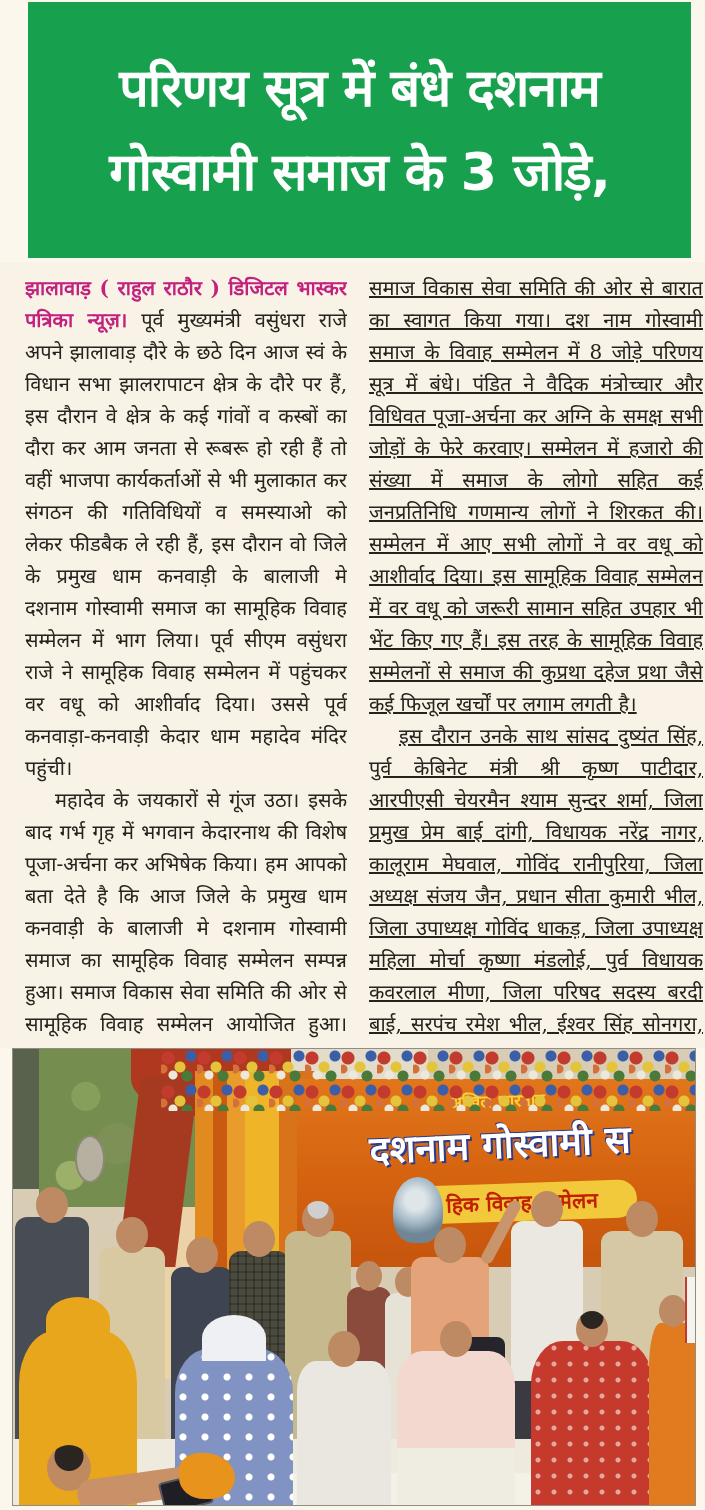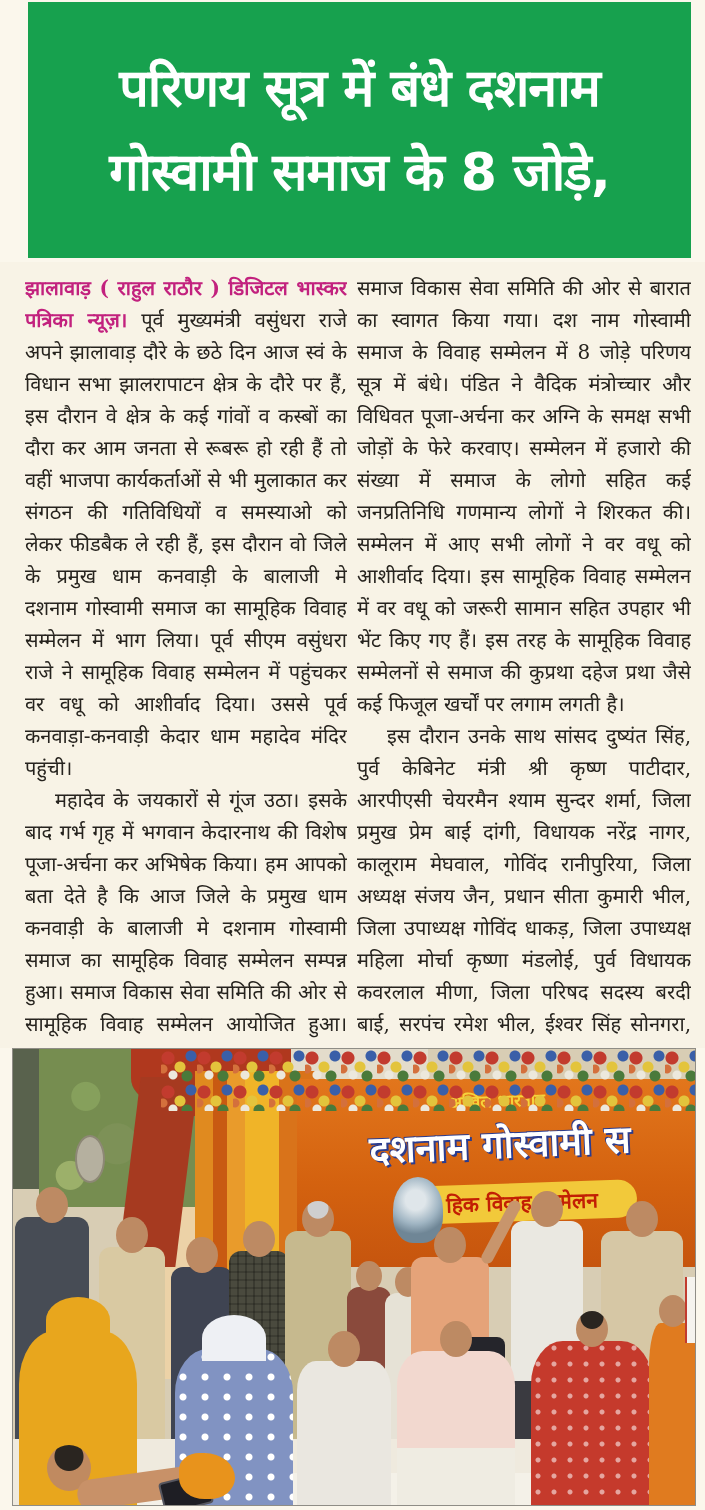--- a/index.html
+++ b/index.html
@@ -23,21 +23,21 @@
     letter-spacing:-1px;white-space:nowrap;
   }
 
   
   .article{position:absolute;left:0;top:262px;width:705px;height:786px;background:#f8f3e6;padding-left:8px;}
   .col{
     position:absolute;top:10px;height:766px;overflow:hidden;
     font-size:20px;line-height:32px;text-align:justify;color:#26231e;
   }
   .col-1{left:25px;width:322px;}
-  .col-2{left:357px;width:334px;}
+  .col-2{left:369px;width:334px;text-decoration:underline;}
   .col p{margin:0;}
   .col p.indent{text-indent:30px;}
   .dateline{font-weight:bold;}
 
   
   .photo{
     position:absolute;left:12px;top:1048px;width:684px;height:458px;
     background:#d8cdb4;border:1px solid #8f8d86;box-sizing:border-box;overflow:hidden;
   }
   .photo *{position:absolute;}
@@ -105,21 +105,21 @@
   .edge-flag{left:672px;top:228px;width:12px;height:66px;background:#f5f3ee;
     border-left:2px solid #c23b2e;}
 </style>
 </head>
 <body>
 
 <div class="page">
 
   <div class="headline-box" style="background: rgb(23, 161, 78);">
     <div class="headline-line" style="color: rgb(255, 255, 255);">परिणय सूत्र में बंधे दशनाम</div>
-    <div class="headline-line" style="color: rgb(255, 255, 255);">गोस्वामी समाज के 8 जोड़े,</div>
+    <div class="headline-line" style="color: rgb(255, 255, 255);">गोस्वामी समाज के 3 जोड़े,</div>
   </div>
 
   <div class="article">
     <div class="col col-1">
       <p><span class="dateline" style="color: rgb(194, 33, 126);">झालावाड़ ( राहुल राठौर ) डिजिटल भास्कर पत्रिका न्यूज़।</span><span> पूर्व मुख्यमंत्री वसुंधरा राजे अपने झालावाड़ दौरे के छठे दिन आज स्वं के विधान सभा झालरापाटन क्षेत्र के दौरे पर हैं, इस दौरान वे क्षेत्र के कई गांवों व कस्बों का दौरा कर आम जनता से रूबरू हो रही हैं तो वहीं भाजपा कार्यकर्ताओं से भी मुलाकात कर संगठन की गतिविधियों व समस्याओ को लेकर फीडबैक ले रही हैं, इस दौरान वो जिले के प्रमुख धाम कनवाड़ी के बालाजी मे दशनाम गोस्वामी समाज का सामूहिक विवाह सम्मेलन में भाग लिया। पूर्व सीएम वसुंधरा राजे ने सामूहिक विवाह सम्मेलन में पहुंचकर वर वधू को आशीर्वाद दिया। उससे पूर्व कनवाड़ा-कनवाड़ी केदार धाम महादेव मंदिर पहुंची।</span></p>
       <p class="indent">महादेव के जयकारों से गूंज उठा। इसके बाद गर्भ गृह में भगवान केदारनाथ की विशेष पूजा-अर्चना कर अभिषेक किया। हम आपको बता देते है कि आज जिले के प्रमुख धाम कनवाड़ी के बालाजी मे दशनाम गोस्वामी समाज का सामूहिक विवाह सम्मेलन सम्पन्न हुआ। समाज विकास सेवा समिति की ओर से सामूहिक विवाह सम्मेलन आयोजित हुआ। बारात में 8 घोड़ियों पर बैठकर जब दूल्हे एक साथ ढोल बाजों के साथ बाजार से होते हुए निकले तो यह नजारा देखने लायक था। वहीं</p>
     </div>
     <div class="col col-2">
       <p>समाज विकास सेवा समिति की ओर से बारात का स्वागत किया गया। दश नाम गोस्वामी समाज के विवाह सम्मेलन में 8 जोड़े परिणय सूत्र में बंधे। पंडित ने वैदिक मंत्रोच्चार और विधिवत पूजा-अर्चना कर अग्नि के समक्ष सभी जोड़ों के फेरे करवाए। सम्मेलन में हजारो की संख्या में समाज के लोगो सहित कई जनप्रतिनिधि गणमान्य लोगों ने शिरकत की। सम्मेलन में आए सभी लोगों ने वर वधू को आशीर्वाद दिया। इस सामूहिक विवाह सम्मेलन में वर वधू को जरूरी सामान सहित उपहार भी भेंट किए गए हैं। इस तरह के सामूहिक विवाह सम्मेलनों से समाज की कुप्रथा दहेज प्रथा जैसे कई फिजूल खर्चों पर लगाम लगती है।</p>
       <p class="indent">इस दौरान उनके साथ सांसद दुष्यंत सिंह, पुर्व केबिनेट मंत्री श्री कृष्ण पाटीदार, आरपीएसी चेयरमैन श्याम सुन्दर शर्मा, जिला प्रमुख प्रेम बाई दांगी, विधायक नरेंद्र नागर, कालूराम मेघवाल, गोविंद रानीपुरिया, जिला अध्यक्ष संजय जैन, प्रधान सीता कुमारी भील, जिला उपाध्यक्ष गोविंद धाकड़, जिला उपाध्यक्ष महिला मोर्चा कृष्णा मंडलोई, पुर्व विधायक कवरलाल मीणा, जिला परिषद सदस्य बरदी बाई, सरपंच रमेश भील, ईश्वर सिंह सोनगरा, ललित कुमार, कमलेश पाटीदार, विजय पाटीदार भी साथ मौजूद रहे।</p>

